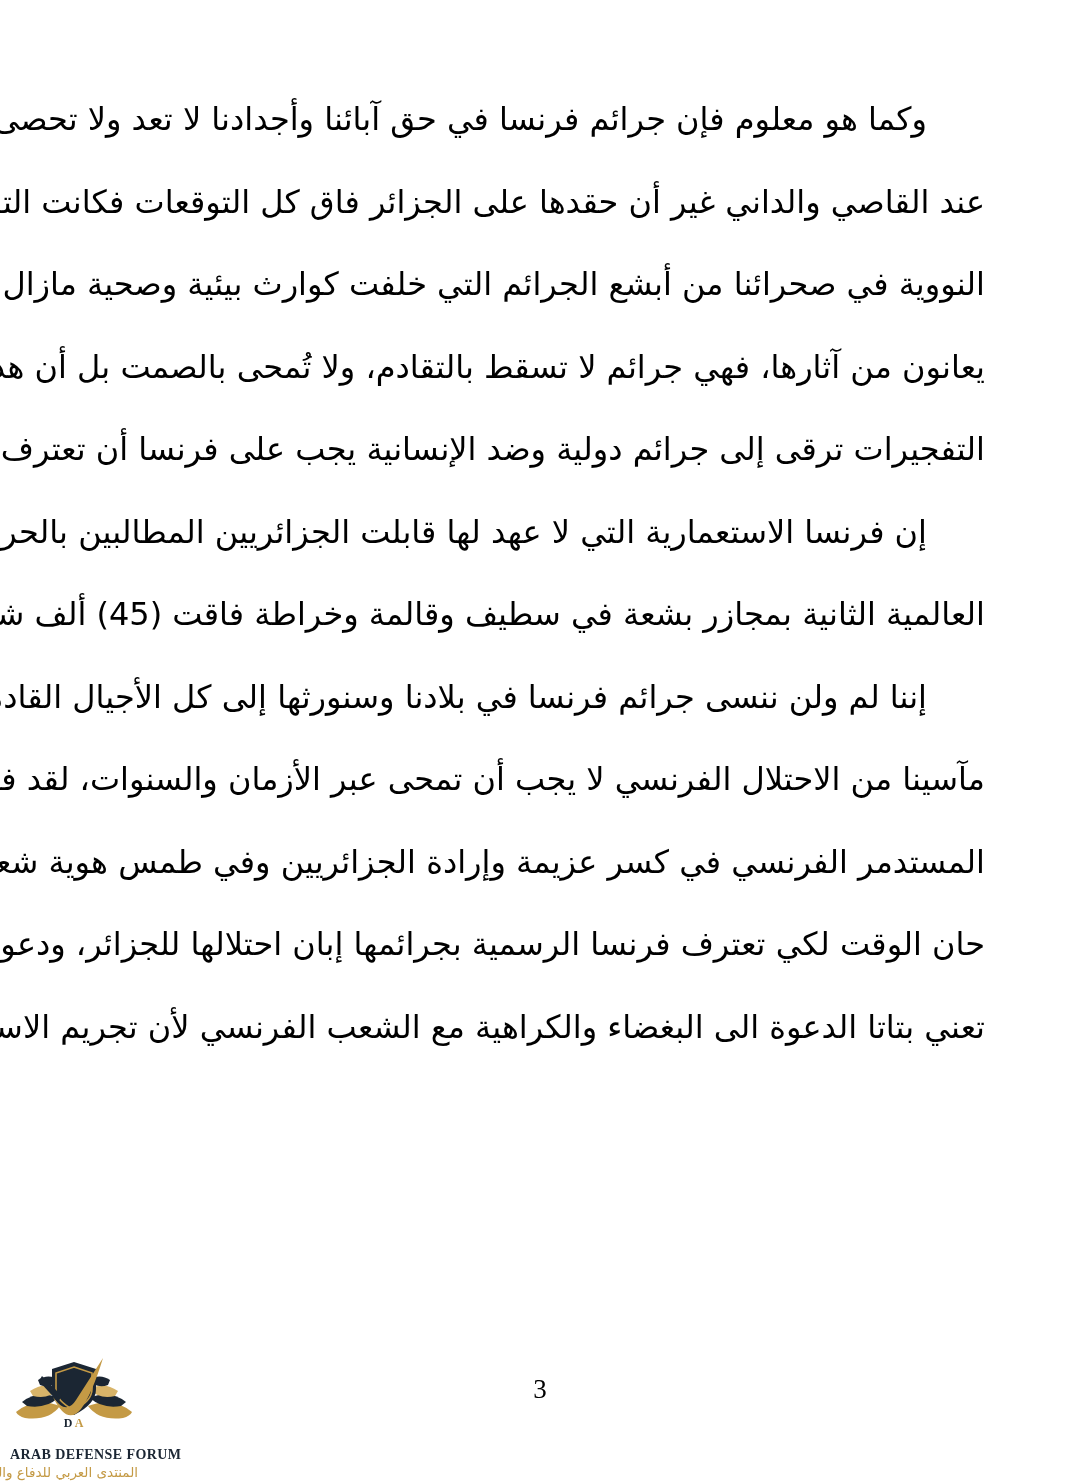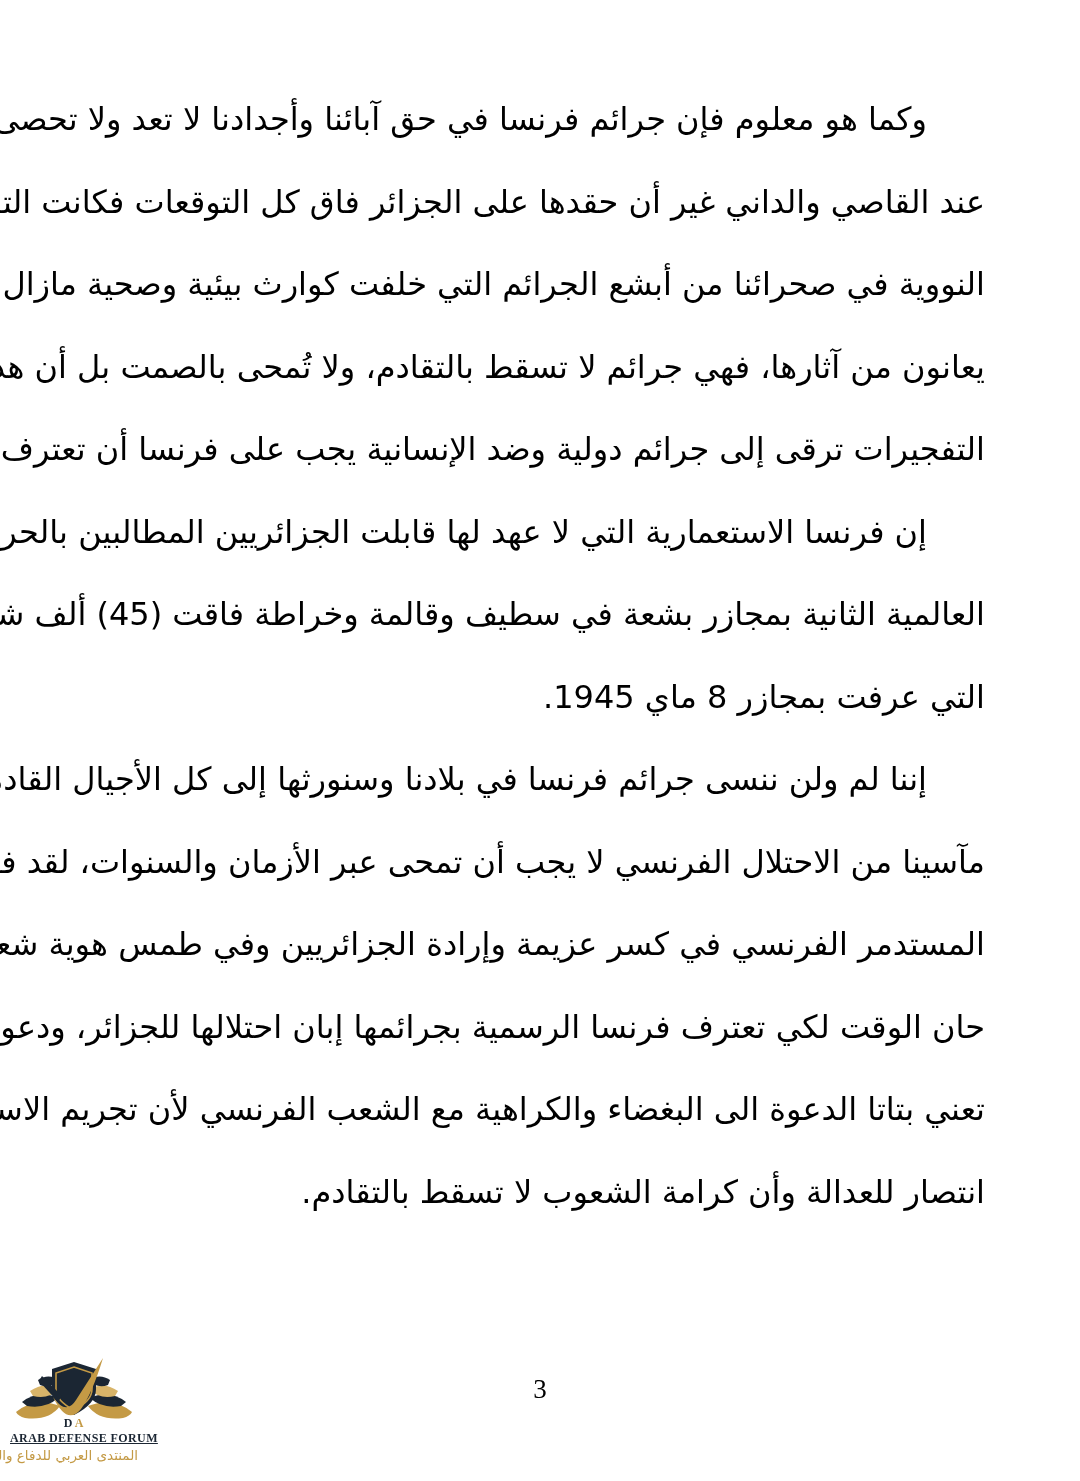--- a/index.html
+++ b/index.html
@@ -38,28 +38,27 @@
     color:#000;
   }
   .logo{
     position:absolute;
     left:10px;top:1356px;
     width:128px;
     text-align:center;
   }
   .logo svg{display:block;margin:0 auto;}
   .logo-title-en{
-    margin-top:1px;
+    margin-top:17px;
     font-family:"Liberation Serif",serif;
     font-weight:bold;
-    font-size:12px;
+    font-size:14px;
     letter-spacing:0.4px;
     color:#1b2633;
     white-space:nowrap;
-    text-decoration:underline;
   }
   .logo-title-ar{
     margin-top:1px;
     direction:rtl;
     font-family:"DejaVu Sans",sans-serif;
     font-size:13.5px;
     color:#c49a45;
     white-space:nowrap;
   }
 </style>
@@ -69,27 +68,25 @@
 <div class="page">
 
   <div class="doc-body">
       <div class="line first">وكما هو معلوم فإن جرائم فرنسا في حق آبائنا وأجدادنا لا تعد ولا تحصى ومعلومة</div>
       <div class="line">عند القاصي والداني غير أن حقدها على الجزائر فاق كل التوقعات فكانت التفجيرات</div>
       <div class="line">النووية في صحرائنا من أبشع الجرائم التي خلفت كوارث بيئية وصحية مازال الجزائريون</div>
       <div class="line">يعانون من آثارها، فهي جرائم لا تسقط بالتقادم، ولا تُمحى بالصمت بل أن هذه</div>
       <div class="line">التفجيرات ترقى إلى جرائم دولية وضد الإنسانية يجب على فرنسا أن تعترف بمسؤوليتها</div>
       <div class="line first">إن فرنسا الاستعمارية التي لا عهد لها قابلت الجزائريين المطالبين بالحرية بعد الحرب</div>
       <div class="line">العالمية الثانية بمجازر بشعة في سطيف وقالمة وخراطة فاقت (45) ألف شهيد، وهي</div>
-      <div class="line last">التي عرفت بمجازر 8 ماي 1945.</div>
       <div class="line first">إننا لم ولن ننسى جرائم فرنسا في بلادنا وسنورثها إلى كل الأجيال القادمة، فذاكرة</div>
       <div class="line">مآسينا من الاحتلال الفرنسي لا يجب أن تمحى عبر الأزمان والسنوات، لقد فشل</div>
       <div class="line">المستدمر الفرنسي في كسر عزيمة وإرادة الجزائريين وفي طمس هوية شعبنا الأبي، واليوم</div>
       <div class="line">حان الوقت لكي تعترف فرنسا الرسمية بجرائمها إبان احتلالها للجزائر، ودعوتنا هاته لا</div>
       <div class="line">تعني بتاتا الدعوة الى البغضاء والكراهية مع الشعب الفرنسي لأن تجريم الاستعمار هو</div>
-      <div class="line last">انتصار للعدالة وأن كرامة الشعوب لا تسقط بالتقادم.</div>
     </div>
 
   <div class="page-number">3</div>
 
   <div class="logo">
     <svg width="122" height="74" viewBox="0 0 122 74">
 
       <path d="M3,56 Q22,40 47,50 Q36,65 12,62 Q5,60 3,56 Z" fill="#c49a45"></path>
       <path d="M9,46 Q26,33 45,42 Q33,53 14,50 Z" fill="#1b2633"></path>
       <path d="M17,35 Q31,25 46,33 Q35,44 20,40 Z" fill="#d8b469"></path>

